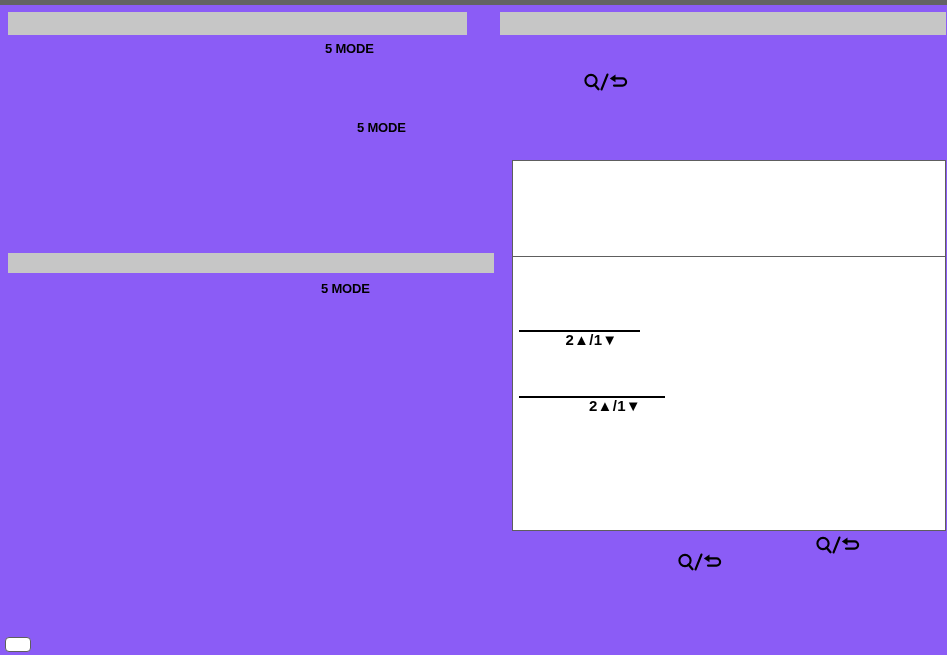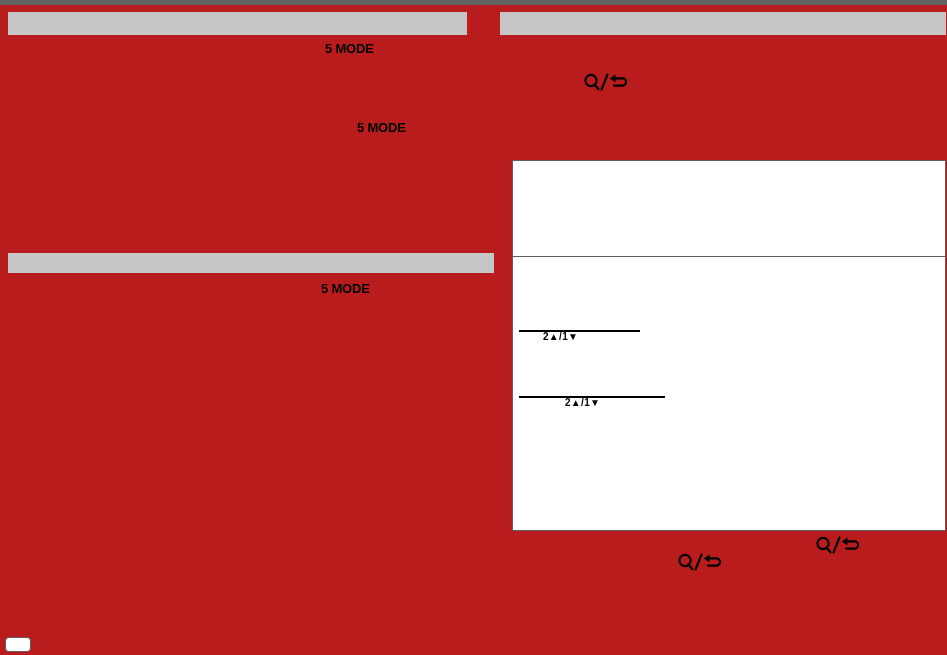--- a/index.html
+++ b/index.html
@@ -8,21 +8,21 @@
     background: #ffffff;
   }
   body {
     font-family: "Liberation Sans", sans-serif;
     -webkit-font-smoothing: antialiased;
   }
   #page {
     position: relative;
     width: 947px;
     height: 655px;
-    background: #b91c1c;
+    background: #8b5cf6;
     overflow: hidden;
   }
 
   
   .top-rule {
     position: absolute;
     left: 0;
     top: 0;
     width: 947px;
     height: 5px;
@@ -108,25 +108,25 @@
     white-space: nowrap;
   }
   .keyrow .rule {
     display: block;
     height: 2px;
     background: #000000;
   }
   .keyrow .keytext {
     display: block;
     font-family: "Liberation Sans", sans-serif;
-    font-size: 10px;
+    font-size: 15px;
     font-weight: bold;
     color: #000000;
     letter-spacing: 0.3px;
-    text-align: left;
+    text-align: center;
     margin-top: -1px;
     padding-right: 0px;
   }
   #keyrow-1 { left: 519px; top: 330px; width: 121px; }
   #keyrow-1 .keytext { padding-left: 24px; }
   #keyrow-2 { left: 519px; top: 396px; width: 146px; }
   #keyrow-2 .keytext { padding-left: 46px; }
 
   
   #page-badge {

